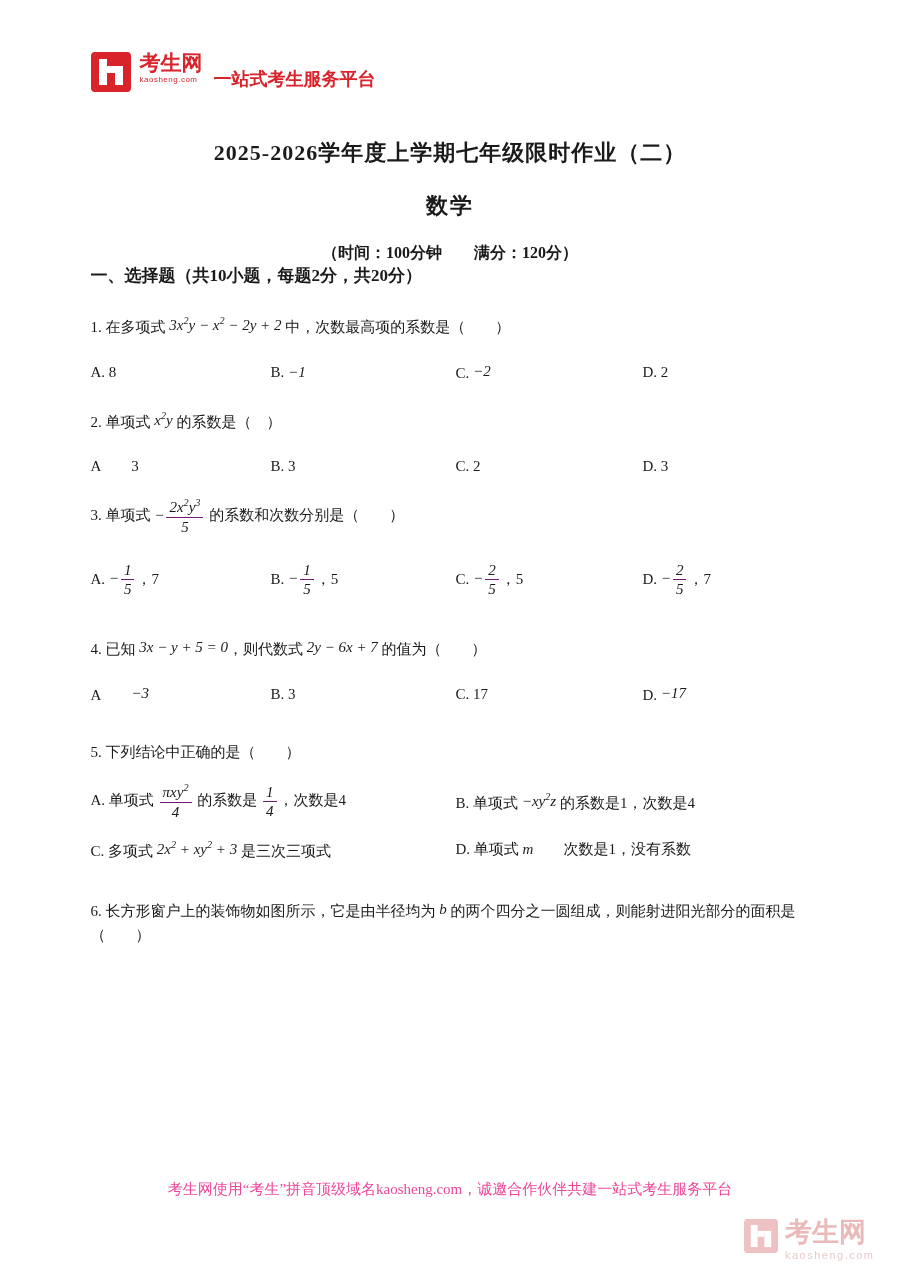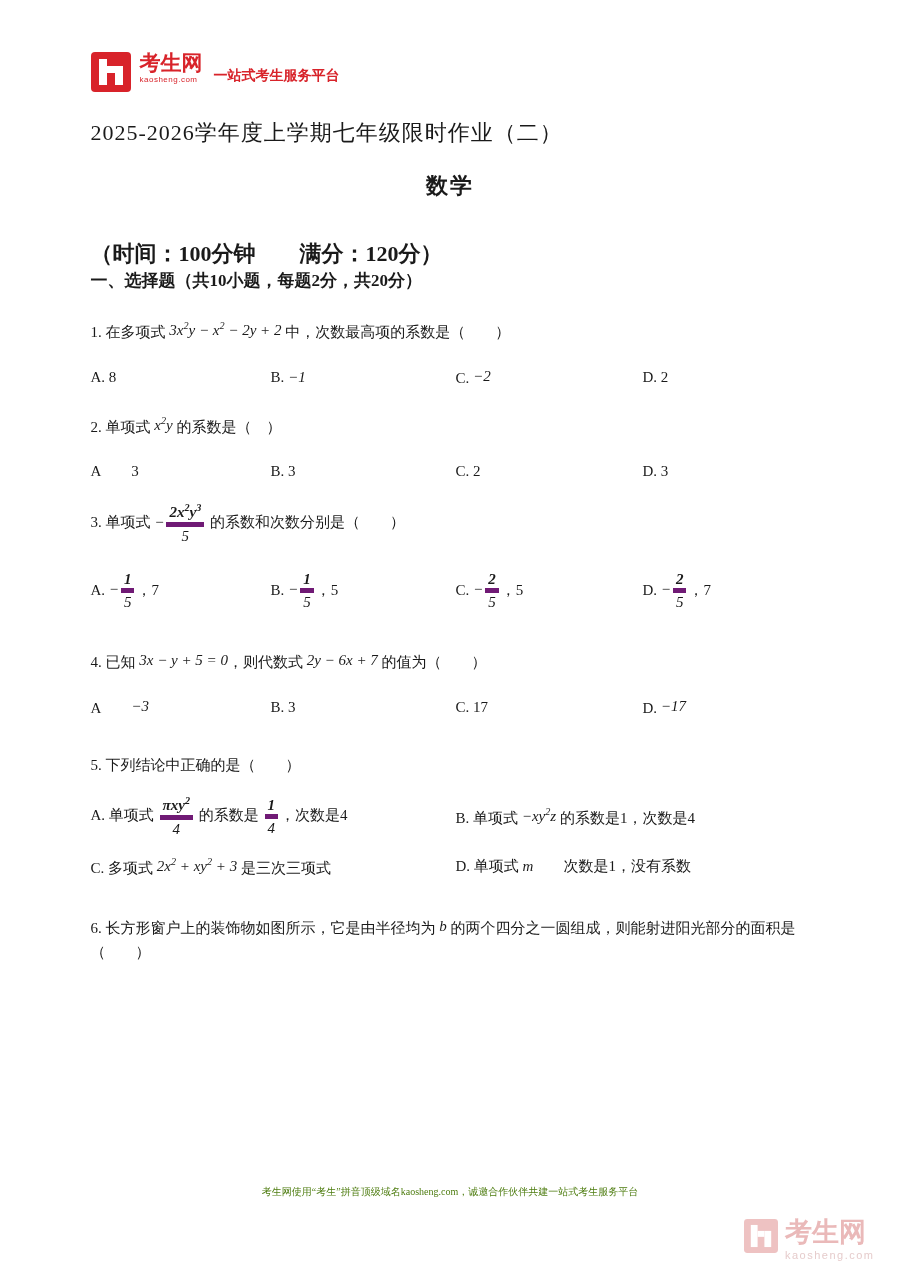--- a/index.html
+++ b/index.html
@@ -6,48 +6,48 @@
   .page{position:relative;width:889px;height:1273px;margin:0 auto;background:#fff;
         font-family:"Liberation Serif","DejaVu Serif",serif;color:#1a1a1a;overflow:hidden;}
   .content{padding:0 85px;}
 
   
   .logo-row{display:flex;align-items:flex-start;gap:9px;padding-top:52px;height:50px;}
   .logo-mark svg{display:block;}
   .logo-text{display:flex;flex-direction:column;line-height:1;}
   .logo-brand{color:#d8232a;font-weight:bold;font-size:21px;font-family:"Liberation Sans",sans-serif;}
   .logo-domain{color:#d8232a;font-size:8px;margin-top:3px;letter-spacing:.5px;font-family:"Liberation Sans",sans-serif;}
-  .logo-tagline{color:#d8232a;font-size:14px;font-weight:bold;margin-top:15px;margin-left:2px;font-family:Liberation Mono, monospace;}
+  .logo-tagline{color:#d8232a;font-size:18px;font-weight:bold;margin-top:15px;margin-left:2px;font-family:Liberation Mono, monospace;}
 
   
-  .title{font-size:22px;margin:16px 0 0;font-weight:normal;letter-spacing:1px;}
+  .title{font-size:22px;text-align:center;margin:36px 0 0;font-weight:bold;letter-spacing:1px;}
   .subject{font-size:22px;text-align:center;margin:23px 0 0;font-weight:bold;letter-spacing:2px;}
-  .meta{text-align:left;font-weight:bold;font-size:22px;margin-top:38px;}
+  .meta{text-align:center;font-weight:bold;font-size:16px;margin-top:22px;}
   .section-heading{font-weight:bold;font-size:17px;}
 
   
   .stem{font-size:15px;margin:26px 0 0;line-height:1.6;}
   .stem-tall{margin-top:22px;}
   .stem-gap{margin-top:36px;}
   .opts{display:grid;font-size:15px;margin-top:24px;align-items:center;}
   .opts-4{grid-template-columns:180px 185px 187px 1fr;}
   .opts-2{grid-template-columns:365px 1fr;row-gap:17px;margin-top:18px;}
   .opt{white-space:nowrap;}
 
   
   .m{font-family:"Liberation Serif",serif;font-style:italic;}
   .m sup{font-size:.68em;}
   .raise{vertical-align:2px;display:inline-block;}
   .frac{display:inline-flex;flex-direction:column;vertical-align:middle;text-align:center;
         line-height:1.25;margin:0 2px;font-style:italic;}
-  .frac .num{border-bottom:5px solid #701a75;padding:0 3px;display:block;font-weight:bold;}
+  .frac .num{border-bottom:1px solid #701a75;padding:0 3px;display:block;}
   .frac .den{display:block;padding:0 3px;}
 
   
-  .footer{position:absolute;left:0;right:0;bottom:74px;text-align:center;font-size:10px;color:#4d7c0f;}
+  .footer{position:absolute;left:0;right:0;bottom:74px;text-align:center;font-size:15px;color:#ec4899;}
   .watermark{position:absolute;right:20px;bottom:12px;display:flex;align-items:flex-start;gap:7px;}
   .wm-text{display:flex;flex-direction:column;line-height:1;}
   .wm-brand{color:#eab9b9;font-weight:bold;font-size:27px;font-family:"Liberation Sans",sans-serif;}
   .wm-domain{color:#e6cccc;font-size:11px;letter-spacing:1.5px;margin-top:4px;font-family:"Liberation Sans",sans-serif;}
 </style>
 </head>
 <body>
 
 <div class="page">
   <div class="content">

